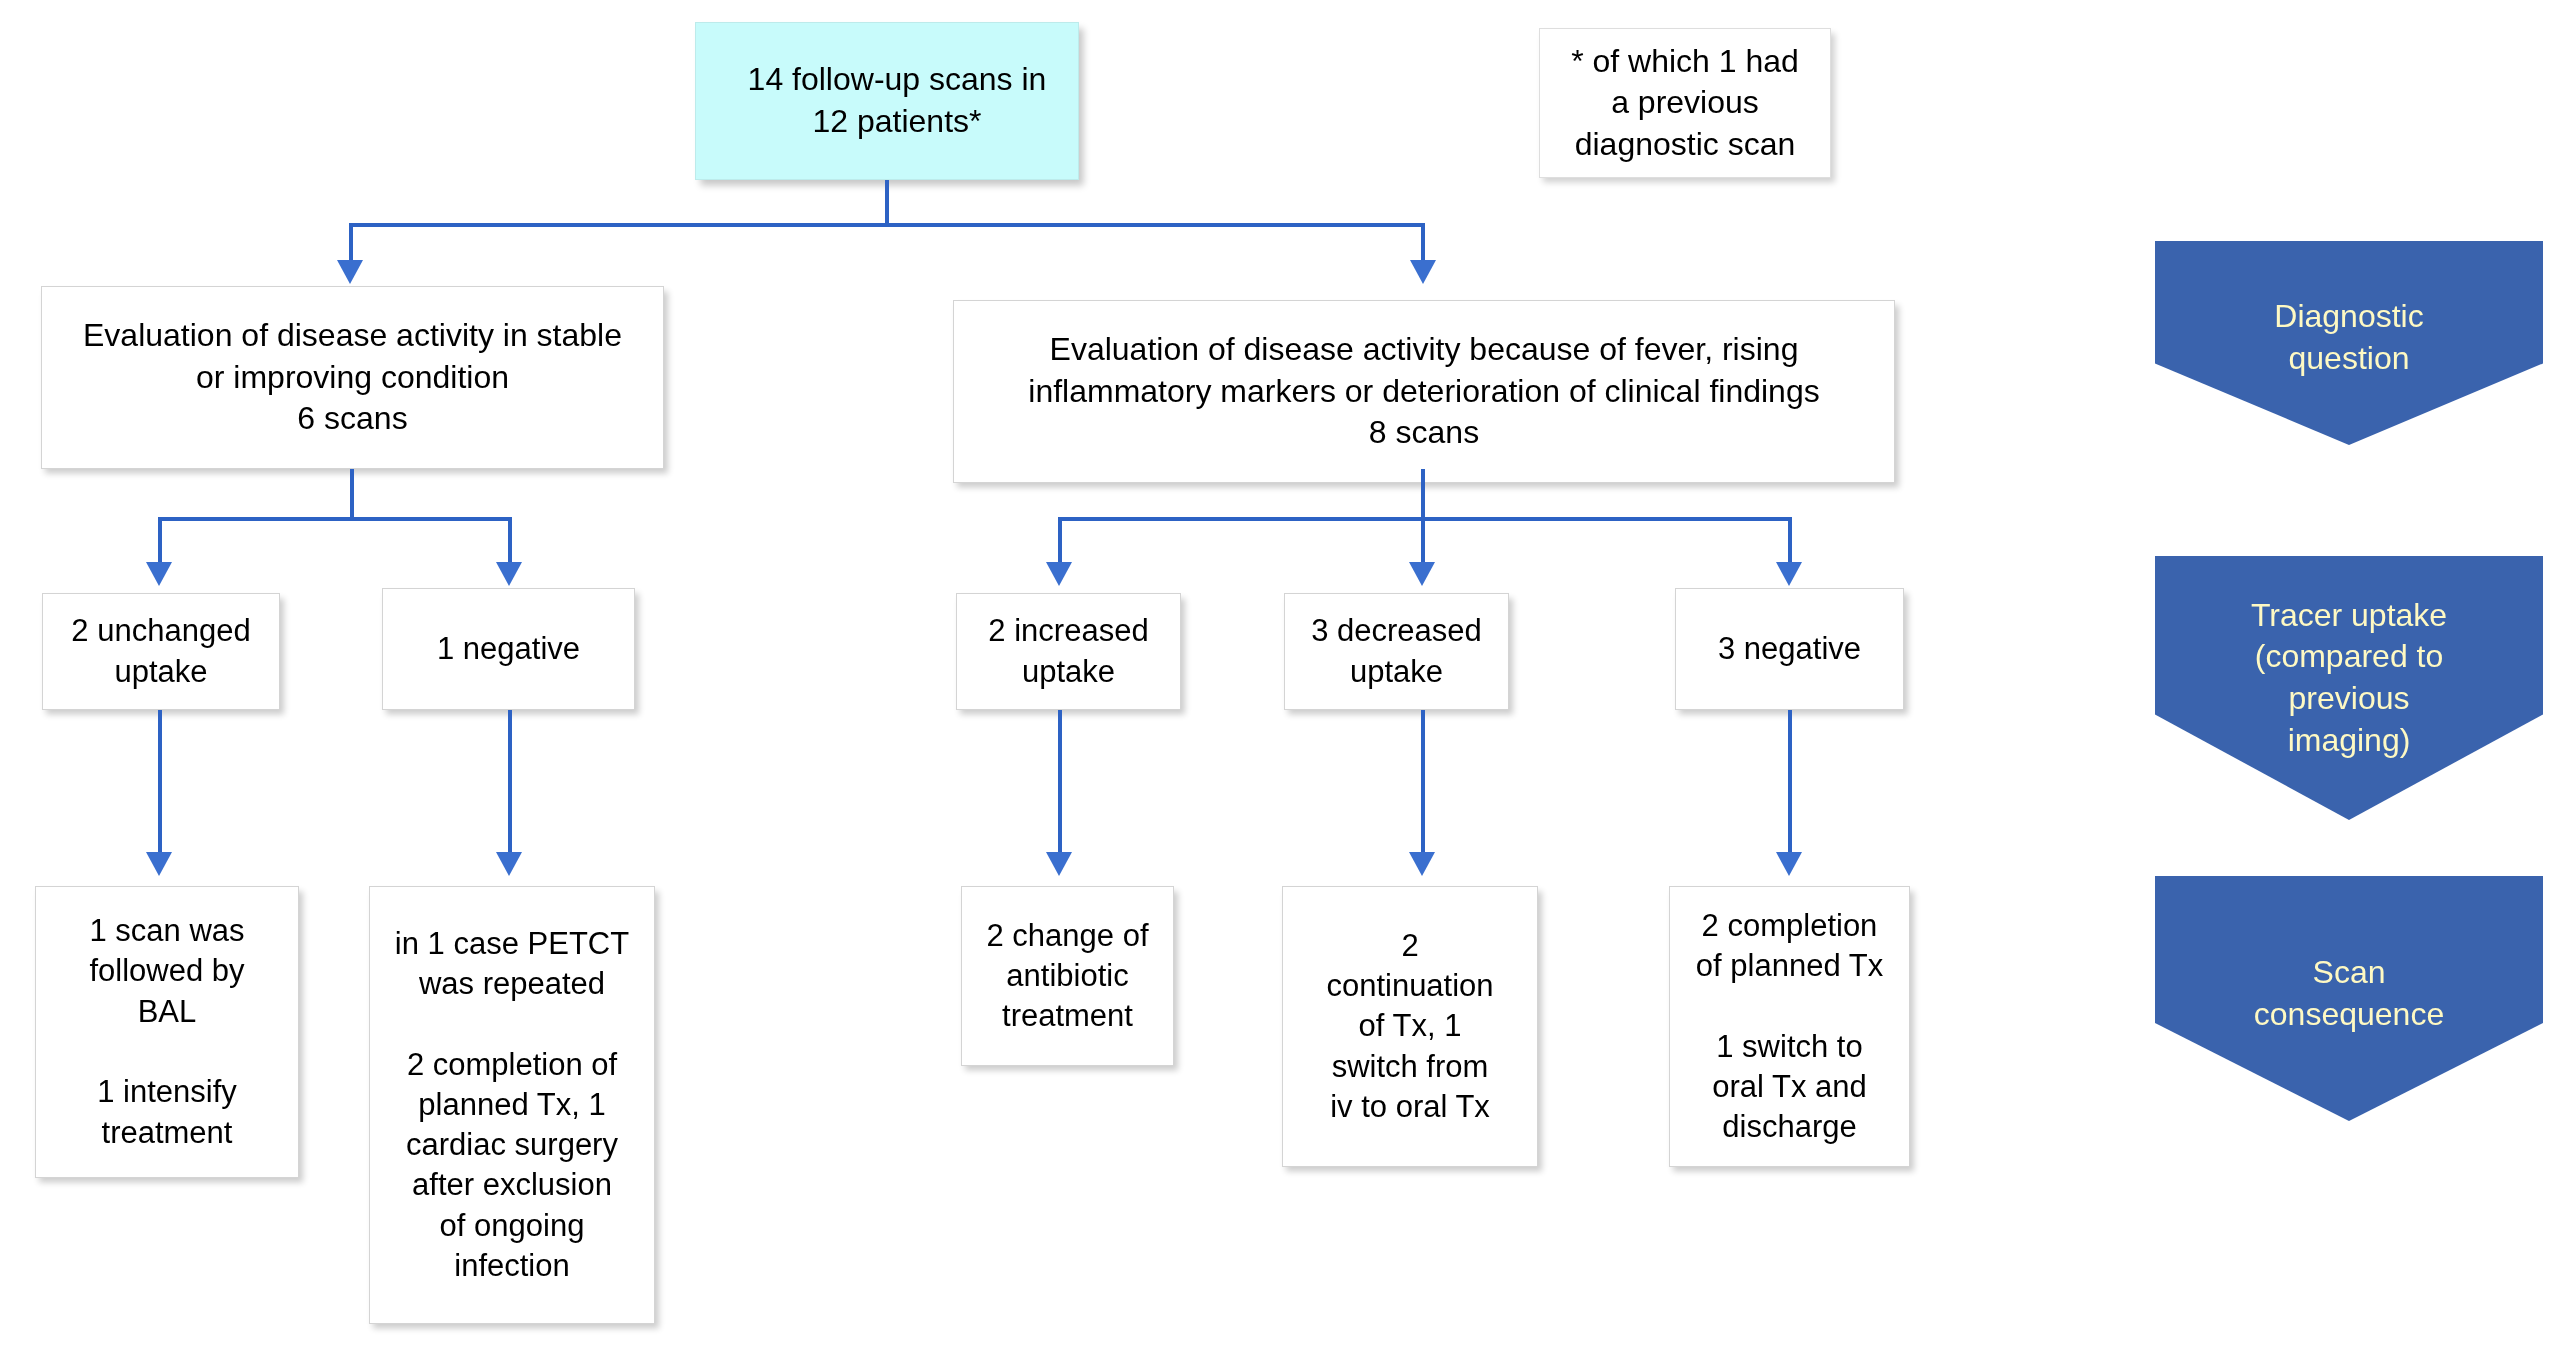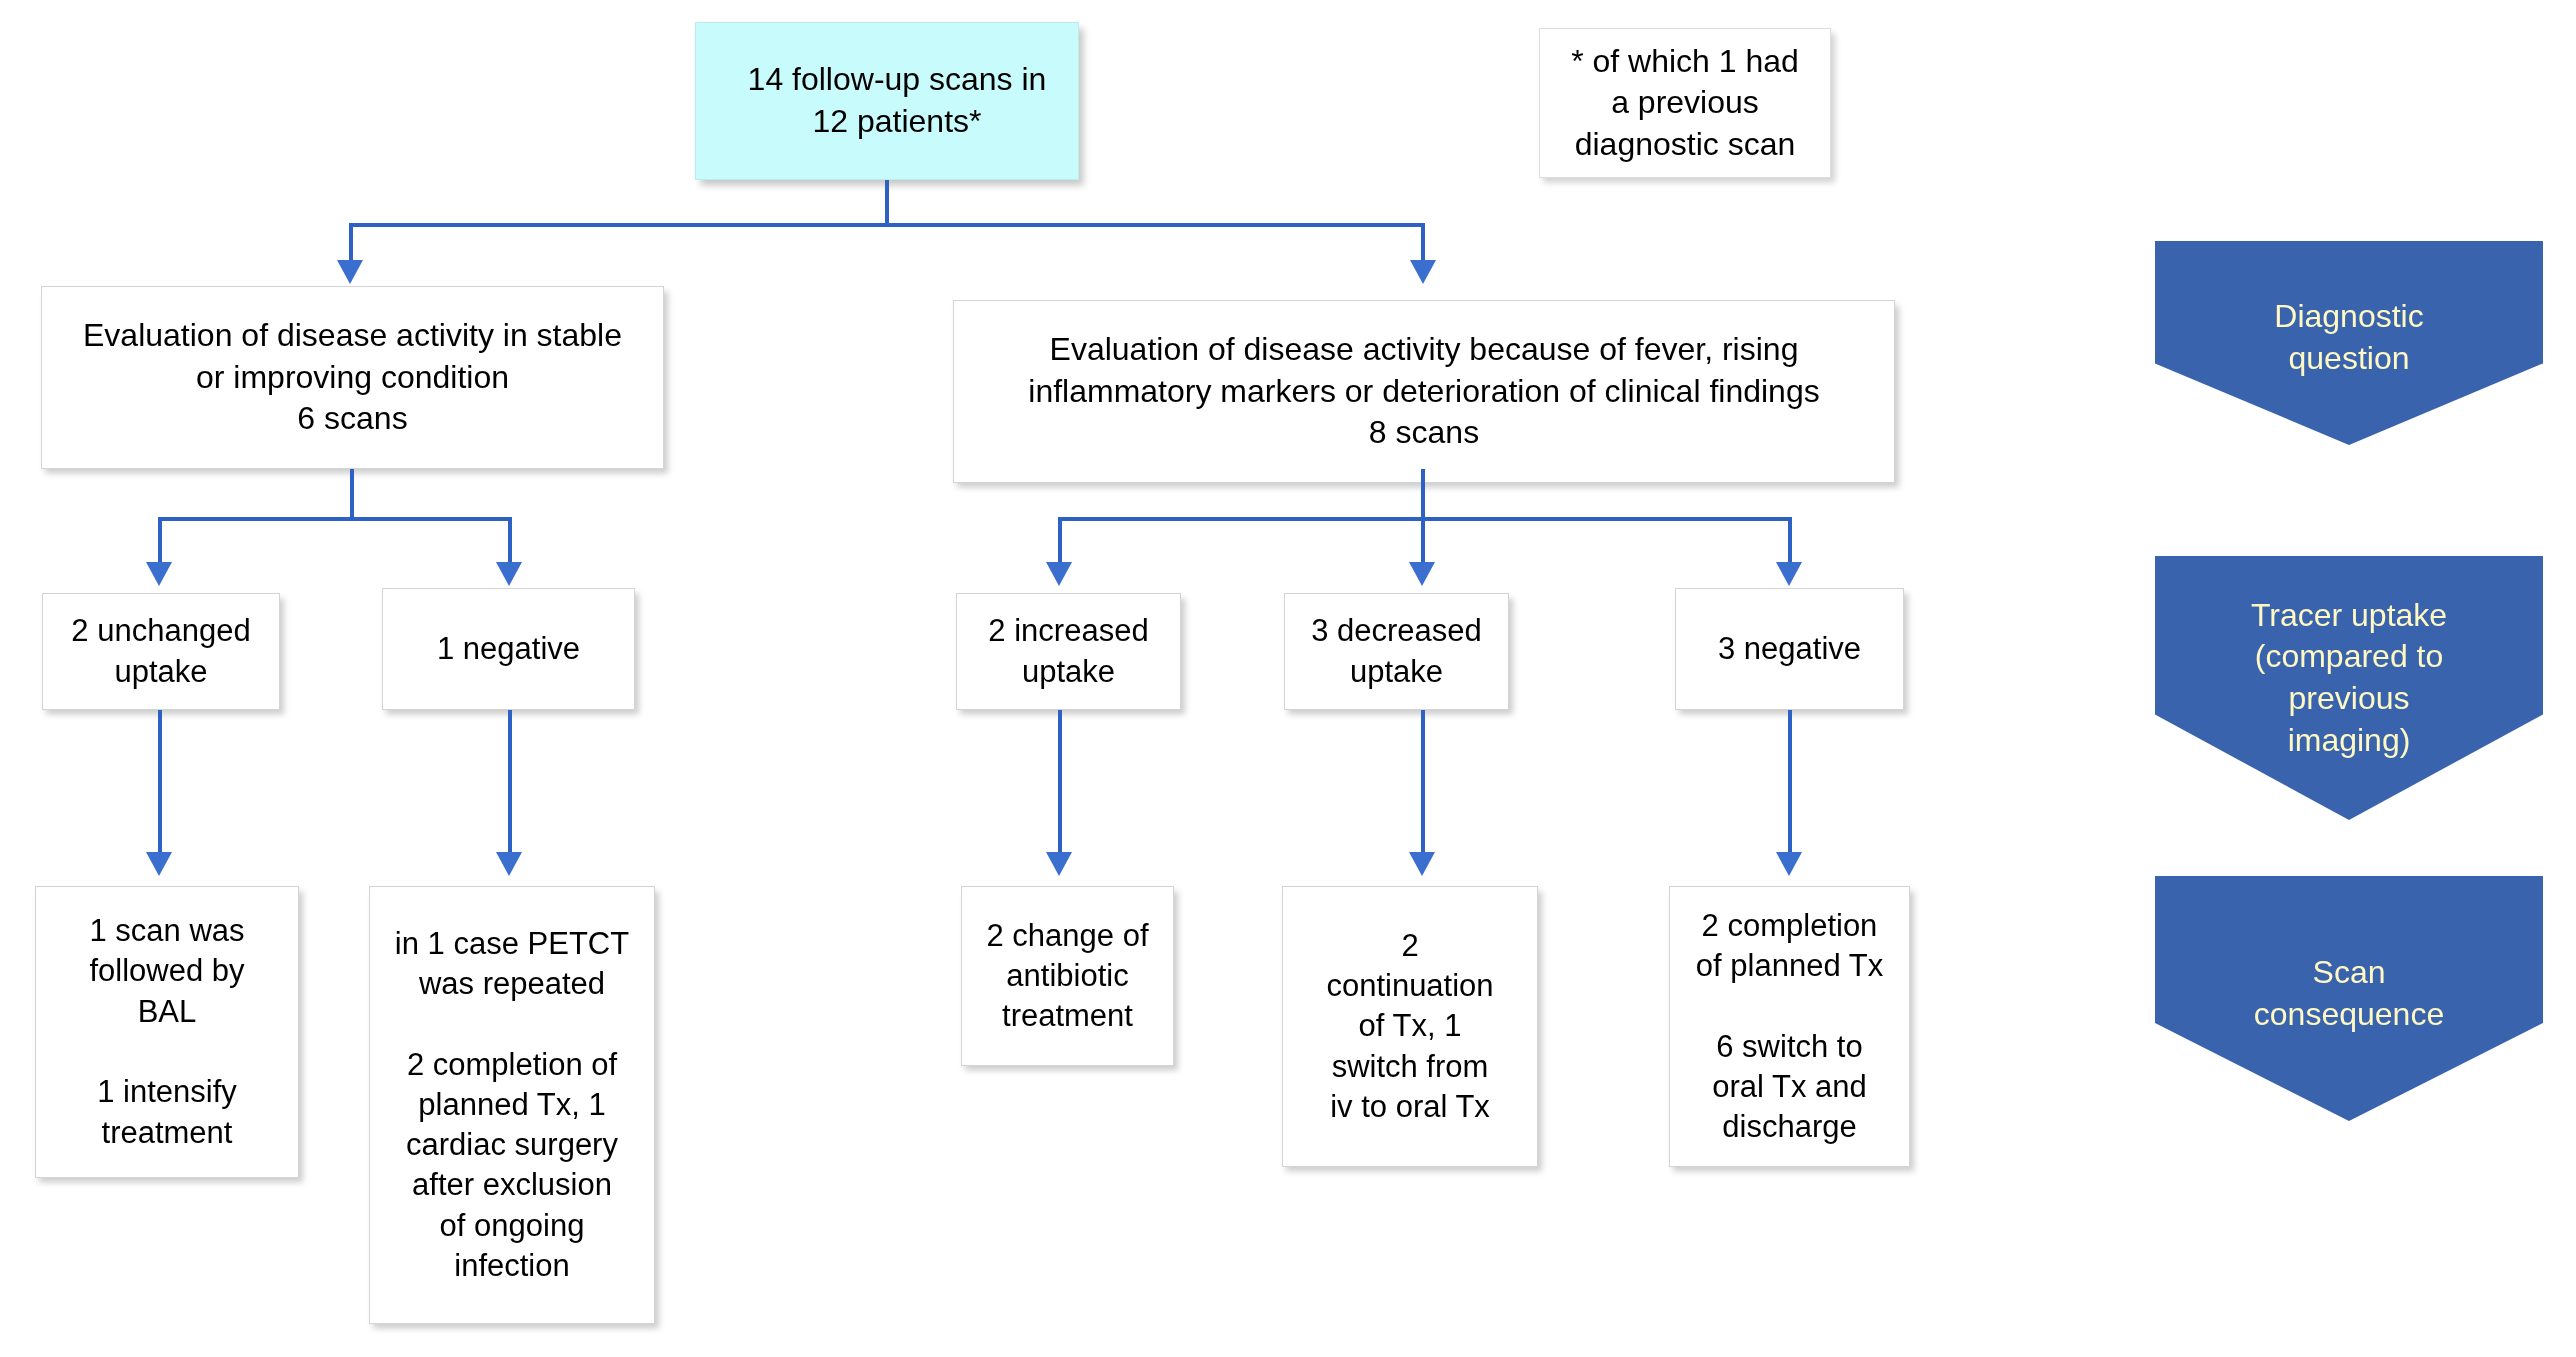--- a/index.html
+++ b/index.html
@@ -195,21 +195,21 @@
     <span>2
 continuation
 of Tx, 1
 switch from
 iv to oral Tx</span>
   </div>
   <div class="node plain" style="left:1669px;top:886px;width:241px;height:281px;font-size:31px;">
     <span>2 completion
 of planned Tx
 
-6 switch to
+1 switch to
 oral Tx and
 discharge</span>
   </div>
 
   <div class="legend" style="left:2155px;top:241px;width:388px;height:204px;font-size:32px;">
     <span class="ltxt">Diagnostic
 question</span>
   </div>
   <div class="legend" style="left:2155px;top:556px;width:388px;height:264px;font-size:32px;">
     <span class="ltxt">Tracer uptake

